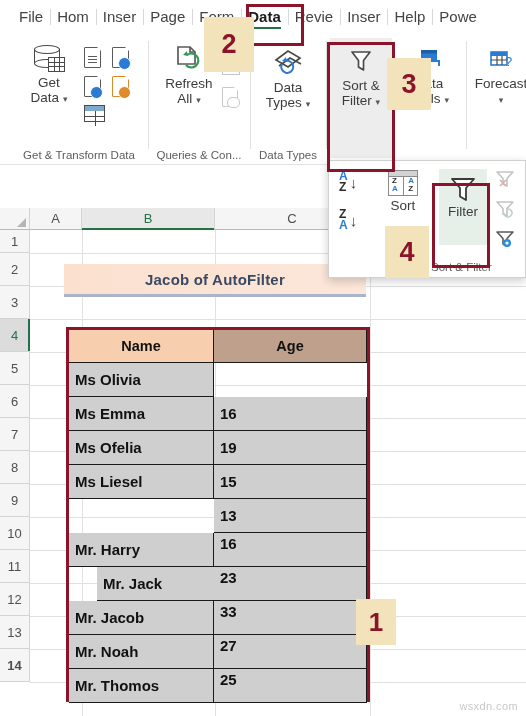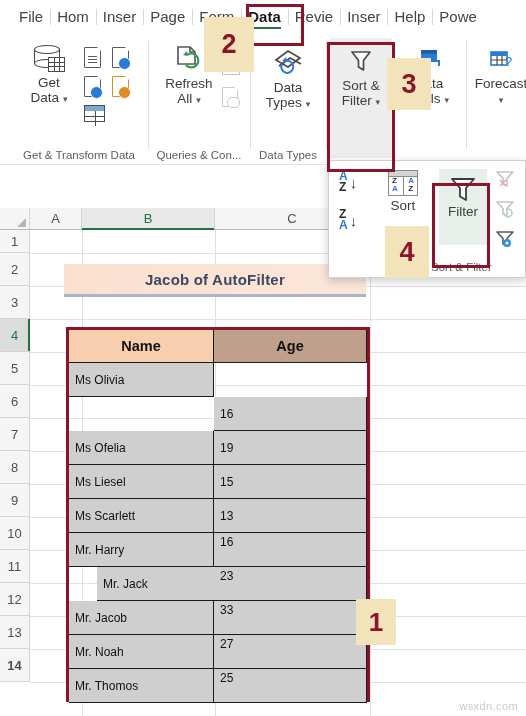--- a/index.html
+++ b/index.html
@@ -118,22 +118,22 @@
   .gline{position:absolute;background:#e0e0e0;}
 
   
   .titlebanner{position:absolute;background:linear-gradient(to right,#fbe0cf,#fce7da);
     display:flex;align-items:center;justify-content:center;}
   .titlebanner span{font-size:15px;font-weight:bold;color:#3b4a63;letter-spacing:.2px;}
   .titleunderline{position:absolute;background:#aab4cd;}
 
   
   .dtable{position:absolute;border:3px solid #8c142a;box-sizing:border-box;}
-  .dcell{position:absolute;box-sizing:border-box;font-size:12px;color:#111;
-    display:flex;align-items:center;padding-left:6px;}
+  .dcell{position:absolute;box-sizing:border-box;font-size:15px;color:#111;
+    display:flex;align-items:center;padding-left:6px;font-weight:bold;}
   .dhdr{justify-content:center;padding-left:0;font-weight:bold;font-size:14.5px;}
   .dcell.top{align-items:flex-start;padding-top:2px;}
 
   
   .callout{position:absolute;background:#f2e3bb;display:flex;align-items:center;justify-content:center;
     color:#8c142a;font-weight:bold;}
   .callout.c1{font-size:26px;}
   .callout.c2{font-size:27px;}
   .callout.c3{font-size:27px;}
   .callout.c4{font-size:27px;}
@@ -410,26 +410,26 @@
     <div class="titlebanner" style="left:64px;top:56px;width:302px;height:30px;">
       <span>Jacob of AutoFilter</span>
     </div>
     <div class="titleunderline" style="left:64px;top:86px;width:302px;height:3px;"></div>
 
     <div class="dtable" style="left:66px;top:119px;width:304px;height:375px;">
       <div id="table-host" style="position:absolute;left:0;top:0;right:0;bottom:0;">
           <div class="dcell dhdr" style="left: 0px; top: 0px; width: 145px; height: 33px; background: rgb(248, 207, 174); border-right: 1px solid rgb(26, 26, 26); border-bottom: 1px solid rgb(26, 26, 26);">Name</div>
           <div class="dcell dhdr" style="left: 145px; top: 0px; width: 153px; height: 33px; background: rgb(191, 160, 140); border-right: 1px solid rgb(26, 26, 26); border-bottom: 1px solid rgb(26, 26, 26);">Age</div>
           <div class="dcell" style="left: 0px; top: 33px; width: 145px; height: 34px; background: rgb(207, 207, 207); border-right: 1px solid rgb(26, 26, 26); border-bottom: 1px solid rgb(26, 26, 26);">Ms Olivia</div>
+          <div class="dcell" style="left: 0px; top: 67px; width: 145px; height: 34px; background: rgb(207, 207, 207); border-right: 1px solid rgb(26, 26, 26); border-bottom: 1px solid rgb(26, 26, 26);">Ms Emma</div>
           <div class="dcell" style="left: 145px; top: 67px; width: 153px; height: 34px; background: rgb(207, 207, 207); border-right: 1px solid rgb(26, 26, 26); border-bottom: 1px solid rgb(26, 26, 26);">16</div>
           <div class="dcell" style="left: 0px; top: 101px; width: 145px; height: 34px; background: rgb(207, 207, 207); border-right: 1px solid rgb(26, 26, 26); border-bottom: 1px solid rgb(26, 26, 26);">Ms Ofelia</div>
           <div class="dcell" style="left: 145px; top: 101px; width: 153px; height: 34px; background: rgb(207, 207, 207); border-right: 1px solid rgb(26, 26, 26); border-bottom: 1px solid rgb(26, 26, 26);">19</div>
           <div class="dcell" style="left: 0px; top: 135px; width: 145px; height: 34px; background: rgb(207, 207, 207); border-right: 1px solid rgb(26, 26, 26); border-bottom: 1px solid rgb(26, 26, 26);">Ms Liesel</div>
           <div class="dcell" style="left: 145px; top: 135px; width: 153px; height: 34px; background: rgb(207, 207, 207); border-right: 1px solid rgb(26, 26, 26); border-bottom: 1px solid rgb(26, 26, 26);">15</div>
-          <div class="dcell" style="left: 0px; top: 169px; width: 145px; height: 34px; background: rgb(207, 207, 207); border-right: 1px solid rgb(26, 26, 26); border-bottom: 1px solid rgb(26, 26, 26);">Ms Scarlett</div>
           <div class="dcell" style="left: 145px; top: 169px; width: 153px; height: 34px; background: rgb(207, 207, 207); border-right: 1px solid rgb(26, 26, 26); border-bottom: 1px solid rgb(26, 26, 26);">13</div>
           <div class="dcell" style="left: 0px; top: 203px; width: 145px; height: 34px; background: rgb(207, 207, 207); border-right: 1px solid rgb(26, 26, 26); border-bottom: 1px solid rgb(26, 26, 26);">Mr. Harry</div>
           <div class="dcell top" style="left: 145px; top: 203px; width: 153px; height: 34px; background: rgb(207, 207, 207); border-right: 1px solid rgb(26, 26, 26); border-bottom: 1px solid rgb(26, 26, 26);">16</div>
           <div class="dcell" style="left: 0px; top: 237px; width: 162px; height: 34px; background: rgb(207, 207, 207); border-right: 1px solid rgb(26, 26, 26); border-bottom: 1px solid rgb(26, 26, 26); margin-left: 28px;">Mr. Jack</div>
           <div class="dcell top" style="left: 145px; top: 237px; width: 153px; height: 34px; background: rgb(207, 207, 207); border-right: 1px solid rgb(26, 26, 26); border-bottom: 1px solid rgb(26, 26, 26);">23</div>
           <div class="dcell" style="left: 0px; top: 271px; width: 145px; height: 34px; background: rgb(207, 207, 207); border-right: 1px solid rgb(26, 26, 26); border-bottom: 1px solid rgb(26, 26, 26);">Mr. Jacob</div>
           <div class="dcell top" style="left: 145px; top: 271px; width: 153px; height: 34px; background: rgb(207, 207, 207); border-right: 1px solid rgb(26, 26, 26); border-bottom: 1px solid rgb(26, 26, 26);">33</div>
           <div class="dcell" style="left: 0px; top: 305px; width: 145px; height: 34px; background: rgb(207, 207, 207); border-right: 1px solid rgb(26, 26, 26); border-bottom: 1px solid rgb(26, 26, 26);">Mr. Noah</div>
           <div class="dcell top" style="left: 145px; top: 305px; width: 153px; height: 34px; background: rgb(207, 207, 207); border-right: 1px solid rgb(26, 26, 26); border-bottom: 1px solid rgb(26, 26, 26);">27</div>
           <div class="dcell" style="left: 0px; top: 339px; width: 145px; height: 34px; background: rgb(207, 207, 207); border-right: 1px solid rgb(26, 26, 26); border-bottom: 1px solid rgb(26, 26, 26);">Mr. Thomos</div>

